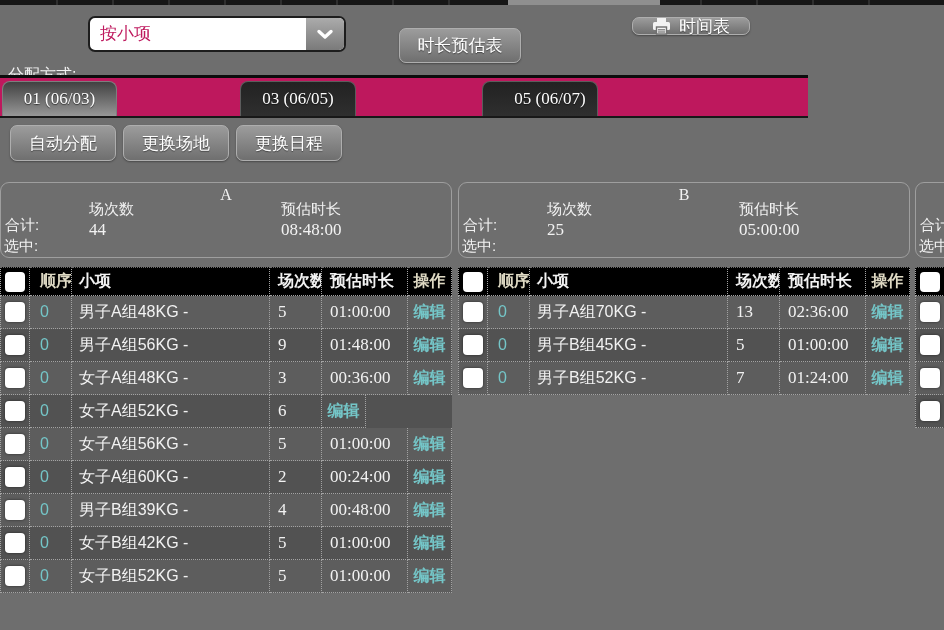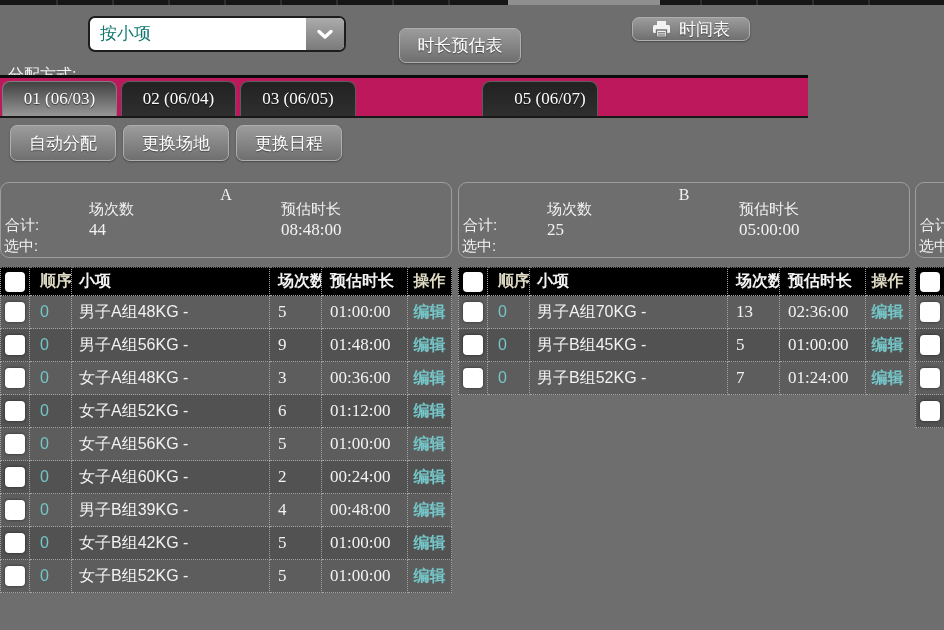--- a/index.html
+++ b/index.html
@@ -11,32 +11,32 @@
   }
   
   .top-strip{position:absolute;left:0;top:0;width:944px;height:5px;background:#161616;}
   .top-strip .seg{position:absolute;top:0;height:5px;background:#8f8f8f;}
   .top-strip .tick{position:absolute;top:0;width:2px;height:5px;background:#2e2e2e;}
 
   
   .mode-label{position:absolute;left:8px;top:25px;font-size:16px;font-family:"Liberation Sans","DejaVu Sans",sans-serif;margin-top:40px;}
   .mode-select{position:absolute;left:88px;top:16px;width:258px;height:36px;background:#fff;
     border:2px solid #1d1d1d;border-radius:7px;box-sizing:border-box;cursor:pointer;}
-  .mode-select .select-text{position:absolute;left:10px;top:0;line-height:32px;color:#0f766e;font-size:17px;
+  .mode-select .select-text{position:absolute;left:10px;top:0;line-height:32px;color:#be185d;font-size:17px;
     font-family:"Liberation Sans","DejaVu Sans",sans-serif;}
   .mode-select .select-arrow{position:absolute;right:0;top:0;bottom:0;width:38px;
     background:linear-gradient(#ababab,#7a7a7a);border-radius:0 5px 5px 0;
     display:flex;align-items:center;justify-content:center;}
   .gbtn{position:absolute;display:flex;align-items:center;justify-content:center;gap:8px;
     background:linear-gradient(#9c9c9c,#6f6f6f);border:1px solid #aeaeae;border-radius:7px;
     color:#fff;font-size:17px;box-sizing:border-box;cursor:pointer;
     font-family:"Liberation Sans","DejaVu Sans",sans-serif;
     text-shadow:0 1px 1px rgba(0,0,0,.45);box-shadow:0 1px 2px rgba(0,0,0,.35);}
   #btn-duration{left:399px;top:28px;width:122px;height:35px;}
-  #btn-time{left:632px;top:17px;width:118px;height:24px;}
+  #btn-time{left:632px;top:17px;width:118px;height:18px;}
 
   
   .tabbar{position:absolute;left:0;top:75px;width:808px;height:38px;background:#be185d;
     border-top:3px solid #0c0c0c;border-bottom:2px solid #181818;box-sizing:content-box;}
   .tab{position:absolute;bottom:0;height:35px;border-radius:8px 8px 0 0;
     border:1px solid #5c5c5c;border-bottom:none;background:linear-gradient(#222,#2f2f2f);
     display:flex;align-items:center;justify-content:center;font-size:17px;color:#fdfdfd;
     box-sizing:border-box;cursor:pointer;text-shadow:0 1px 1px rgba(0,0,0,.6);}
   .tab.active{background:linear-gradient(#414141,#979797);border-color:#7e7e7e;}
 
@@ -123,21 +123,20 @@
       <rect x="4.5" y="9" width="10" height="7" fill="#f2f2f2" stroke="#6f6f6f" stroke-width="1.4"></rect>
       <rect x="6" y="11.2" width="7" height="1.2" fill="#6f6f6f"></rect>
       <rect x="6" y="13.4" width="7" height="1.2" fill="#6f6f6f"></rect>
     </svg>
   </span>
   <span>时间表</span>
 </button>
 
 <div class="tabbar">
     <div class="tab active" style="left: 2px; width: 115px;">01 (06/03)</div>
-    <div class="tab" style="left: 121px; width: 115px;">02 (06/04)</div>
     <div class="tab" style="left: 240px; width: 116px;">03 (06/05)</div>
     <div class="tab" style="left: 482px; width: 116px; padding-left: 20px;">05 (06/07)</div>
   </div>
 
 <div class="actionbar">
     <button class="gbtn" style="left: 10px; text-align: right;">自动分配</button>
     <button class="gbtn" style="left: 123px;">更换场地</button>
     <button class="gbtn" style="left: 236px;">更换日程</button>
   </div>
 
@@ -199,21 +198,20 @@
             <span class="edit-link">编辑</span>
           </div>
         </div>
         <div class="trow tbody-row even">
           <div class="tcell c-check">
             <div class="cb"></div>
           </div>
           <div class="tcell c-order">0</div>
           <div class="tcell c-event">女子A组52KG -</div>
           <div class="tcell c-matches">6</div>
-          <div class="tcell c-duration">01:12:00</div>
           <div class="tcell c-action">
             <span class="edit-link">编辑</span>
           </div>
         </div>
         <div class="trow tbody-row odd">
           <div class="tcell c-check">
             <div class="cb"></div>
           </div>
           <div class="tcell c-order">0</div>
           <div class="tcell c-event">女子A组56KG -</div>

